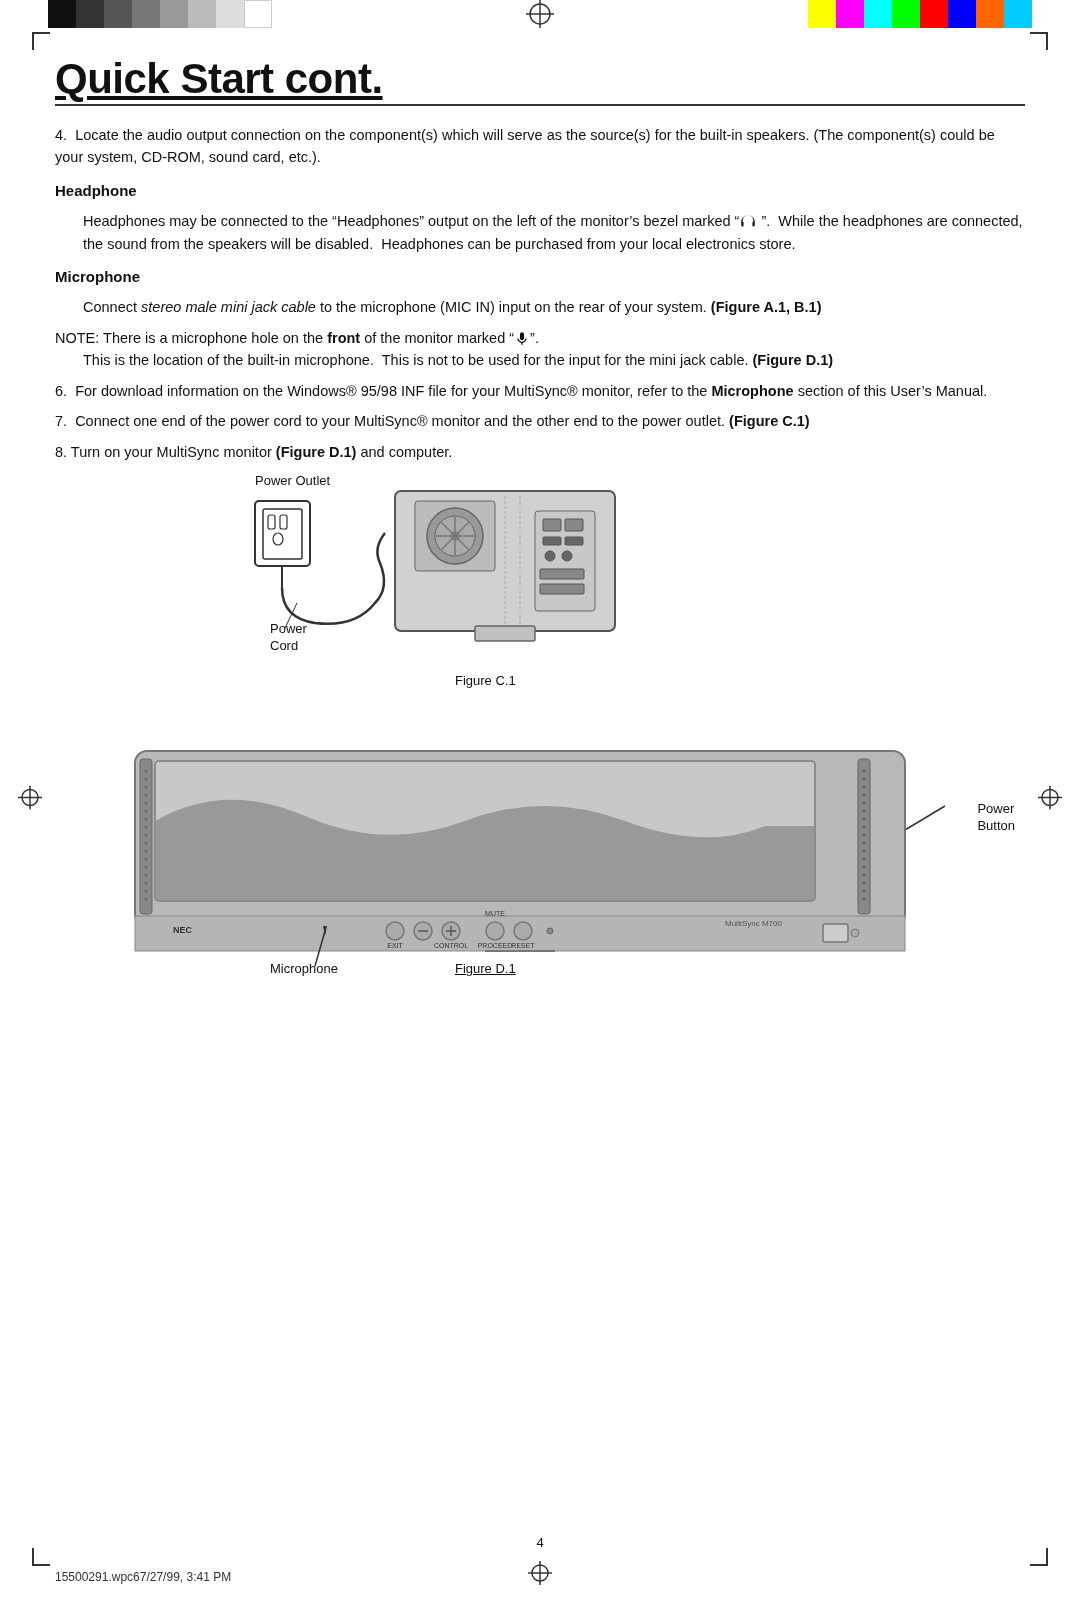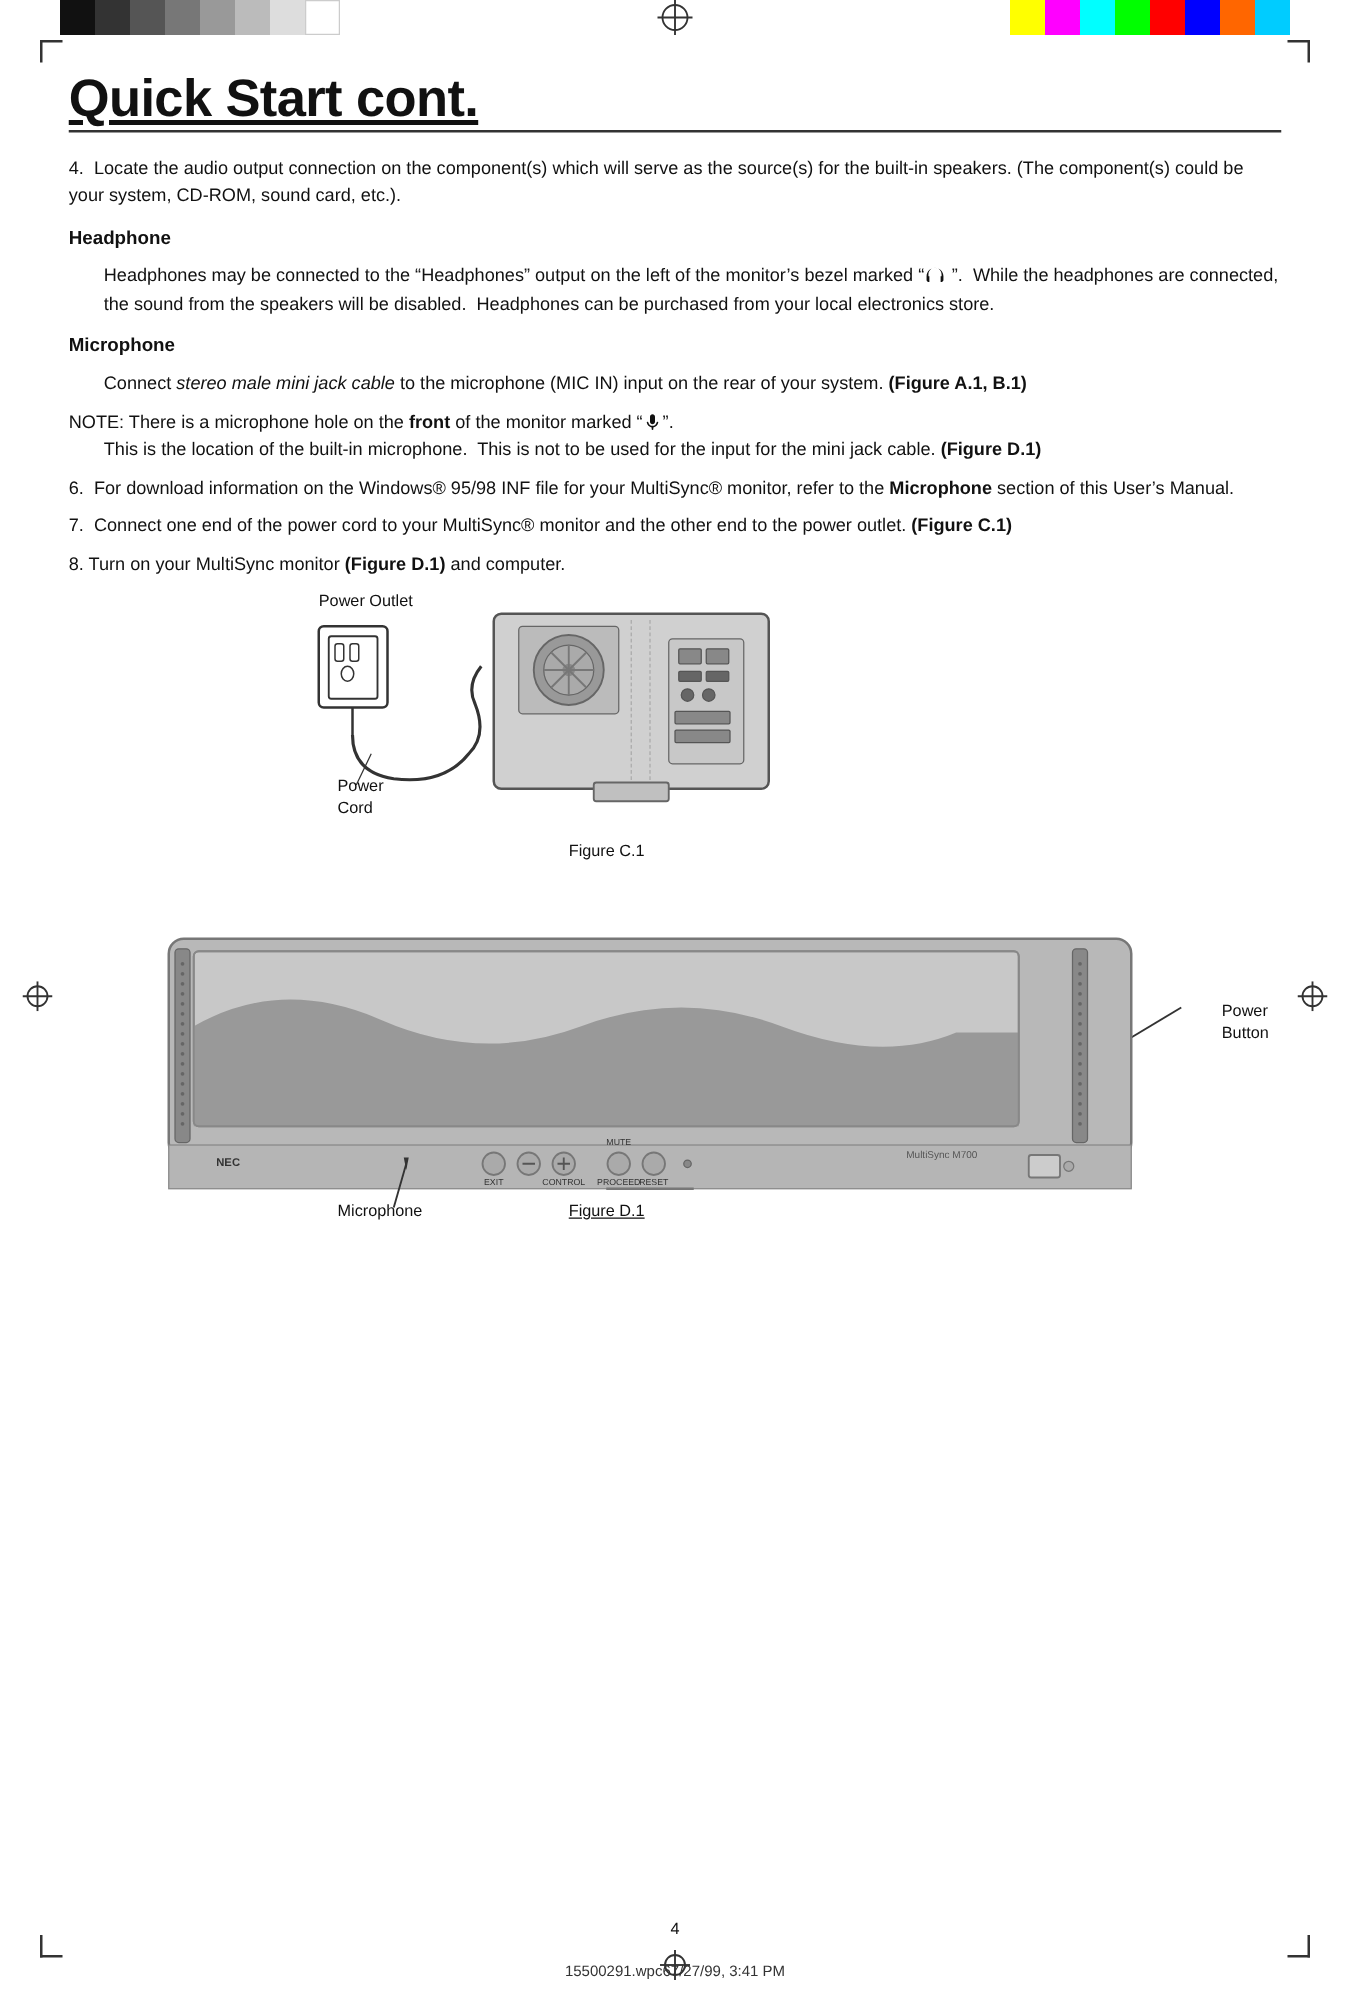--- a/index.html
+++ b/index.html
@@ -112,21 +112,21 @@
       margin-bottom: 2px;
     }
 
     
     .page-footer {
       position: absolute;
       bottom: 14px;
       left: 55px;
       right: 55px;
       display: flex;
-      justify-content: center;
+      justify-content: flex-start;
       align-items: center;
       font-size: 12px;
       color: #333;
     }
 
     .page-number {
       text-align: center;
       font-size: 13px;
       position: absolute;
       bottom: 48px;

